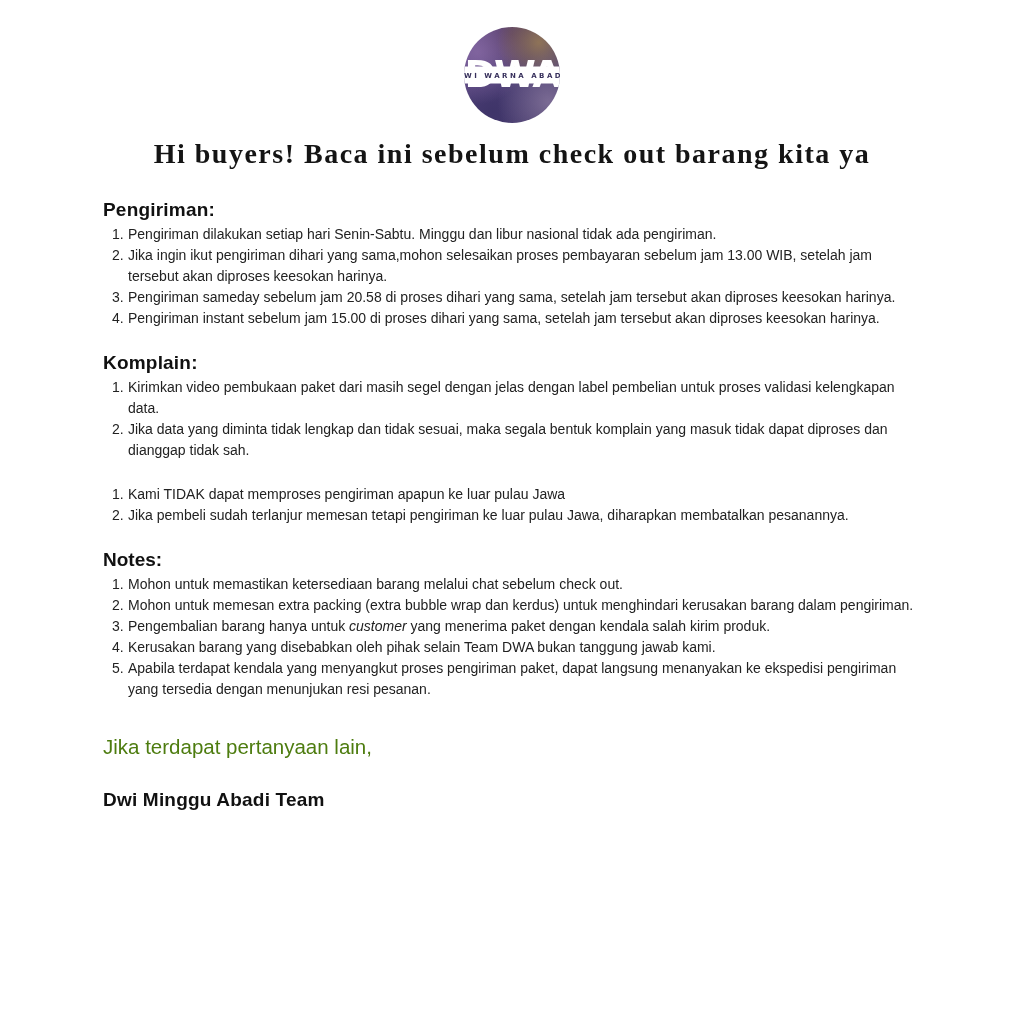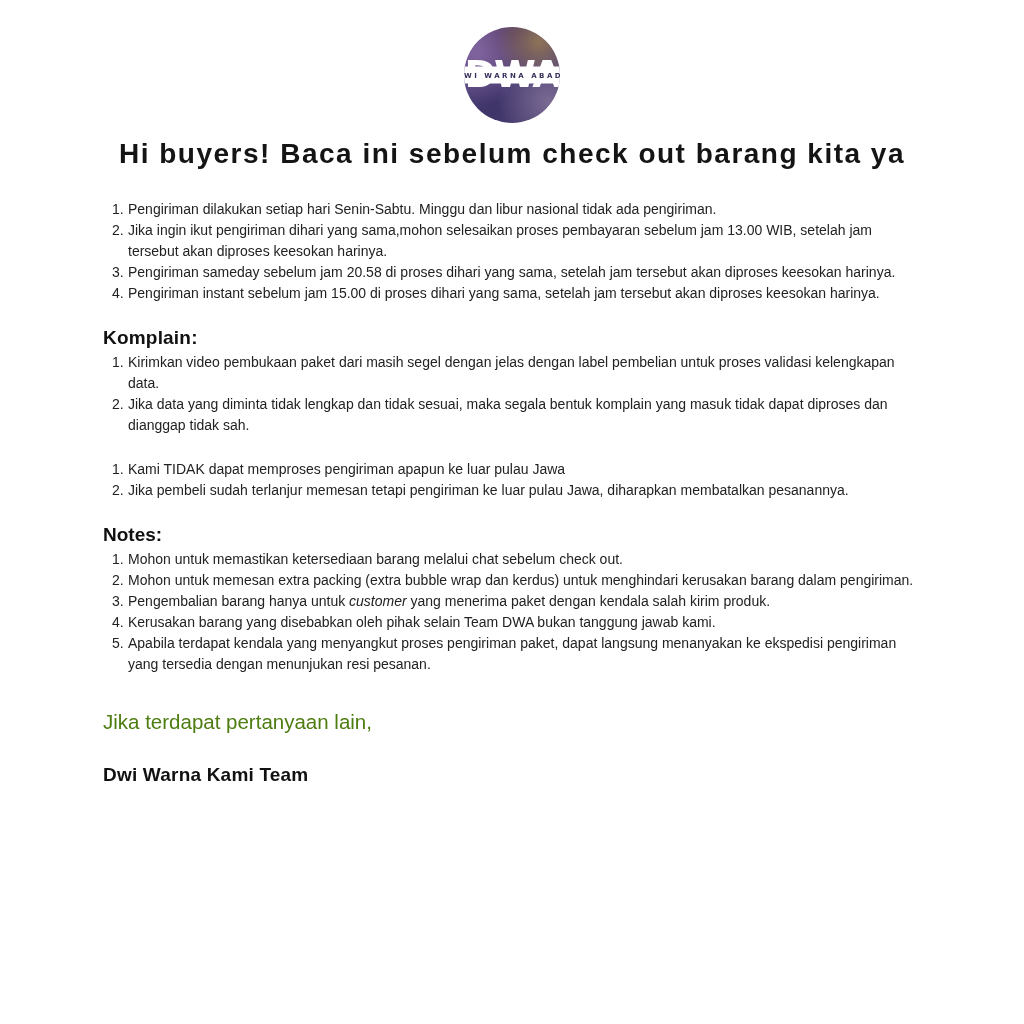--- a/index.html
+++ b/index.html
@@ -35,21 +35,21 @@
   .logo-band span {
     font-family: "DejaVu Sans", sans-serif;
     font-size: 7px; font-weight: bold; letter-spacing: 2.5px;
     color: #37305c; white-space: nowrap;
   }
 
   
   .title {
     margin-top: 15px; text-align: center;
     font-size: 28px; font-weight: bold; letter-spacing: 1.5px;
-    color: #141414; white-space: nowrap;
+    color: #141414; white-space: nowrap; font-family: Liberation Serif, serif;
   }
 
   
   .content { width: 821px; margin: 29px 100px 0 103px; }
 
   .rules-section { margin-bottom: 23px; }
   .section-heading {
     font-size: 19px; font-weight: bold; color: #111111;
     letter-spacing: 0.2px; margin-bottom: 3px;
   }
@@ -85,20 +85,21 @@
     <div class="logo-band">
       <span>DWI WARNA ABADI</span>
     </div>
   </div>
 
   <h1 class="title">Hi buyers! Baca ini sebelum check out barang kita ya</h1>
 
   <div class="content">
     <div id="sections-root">
         <section class="rules-section">
+          <h2 class="section-heading">Pengiriman:</h2>
           <ol class="rules-list">
             <li>Pengiriman dilakukan setiap hari Senin-Sabtu. Minggu dan libur nasional tidak ada pengiriman.</li>
             <li>Jika ingin ikut pengiriman dihari yang sama,mohon selesaikan proses pembayaran sebelum jam 13.00 WIB, setelah jam tersebut akan diproses keesokan harinya.</li>
             <li>Pengiriman sameday sebelum jam 20.58 di proses dihari yang sama, setelah jam tersebut akan diproses keesokan harinya.</li>
             <li>Pengiriman instant sebelum jam 15.00 di proses dihari yang sama, setelah jam tersebut akan diproses keesokan harinya.</li>
           </ol>
         </section>
         <section class="rules-section">
           <h2 class="section-heading">Komplain:</h2>
           <ol class="rules-list">
@@ -122,15 +123,15 @@
             <li>Apabila terdapat kendala yang menyangkut proses pengiriman paket, dapat langsung menanyakan ke ekspedisi pengiriman yang tersedia dengan menunjukan resi pesanan.</li>
           </ol>
         </section>
       </div>
   </div>
 
   <div class="footer-note">
     <div>Jika terdapat pertanyaan lain,</div>
   </div>
 
-  <div class="footer-team">Dwi Warna Kami Team</div>
+  <div class="footer-team">Dwi Minggu Abadi Team</div>
 
 </div>
 
 </body></html>

